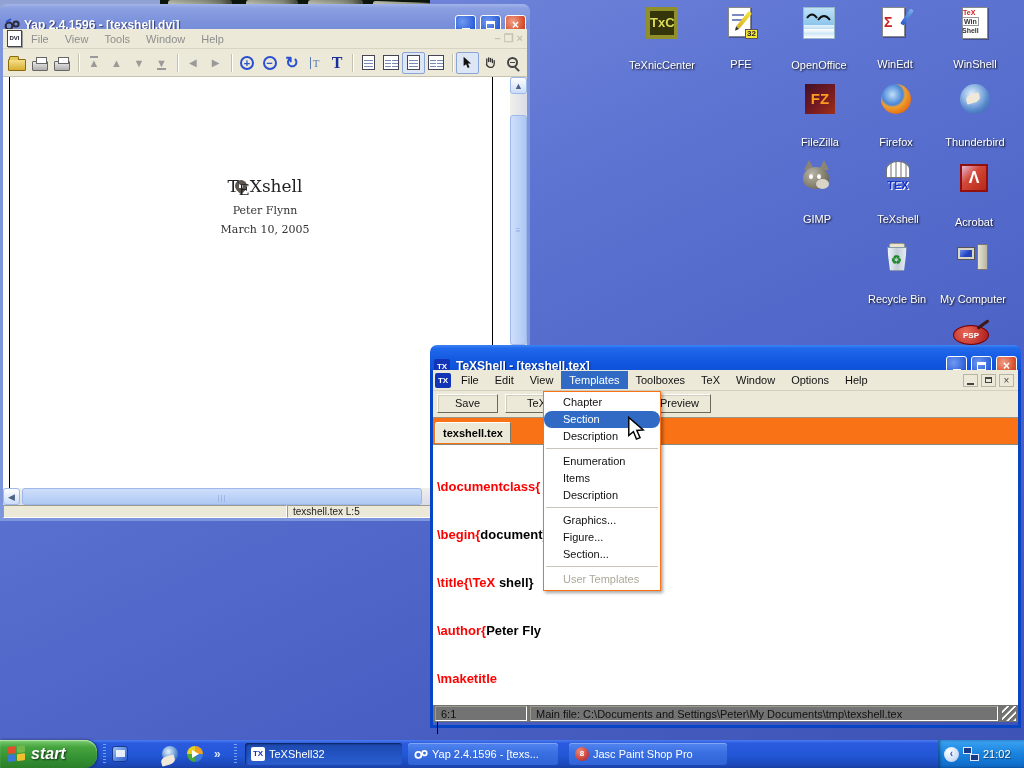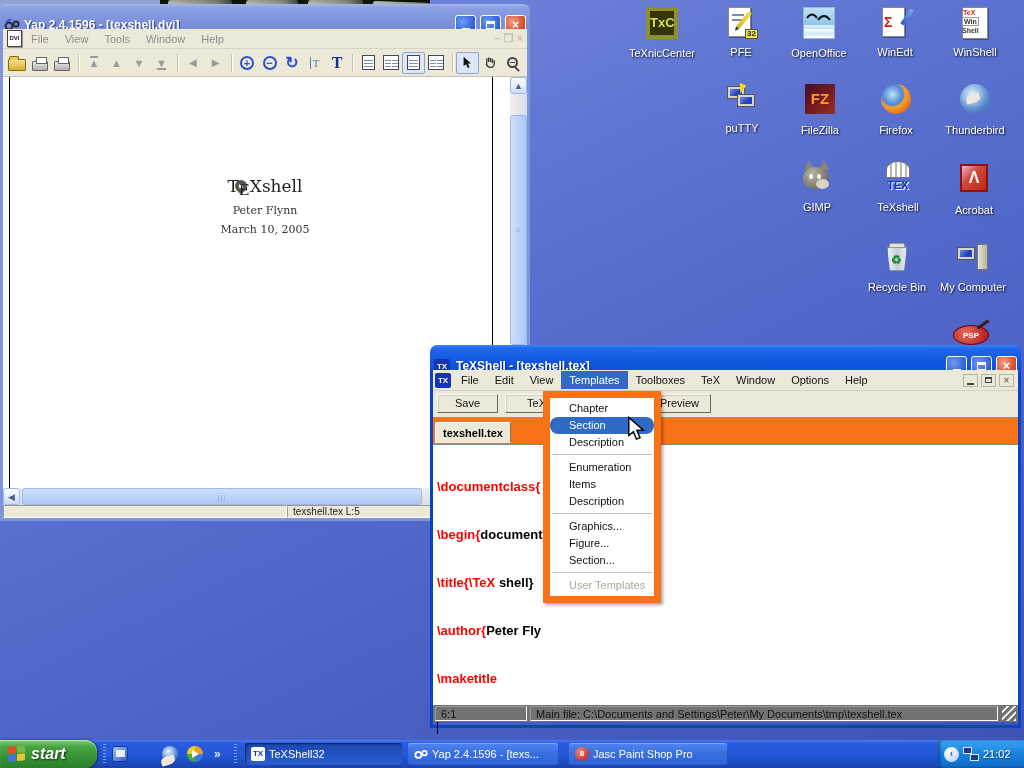--- a/index.html
+++ b/index.html
@@ -29,21 +29,21 @@
   .st2 { left:246px; top:0; width:52px; height:99px; }
   .st3 { left:308px; top:0; width:55px; height:90px; }
   .st4 { left:371px; top:2px; width:60px; height:112px; transform:rotate(2deg);
     background:linear-gradient(100deg,#dde0d0 0%,#b8bea9 50%,#8a9078 100%); }
   .stlie { left:121px; top:56px; width:48px; height:15px; border-radius:5px;
     background:linear-gradient(180deg,#c2c6b4,#80866f); }
 
   
   .dicon { width:90px; text-align:center; cursor:default; }
   .dicon .ig { width:34px; height:34px; margin:0 auto; position:relative; }
-  .dicon .lbl { display:inline-block; color:#fff; font-size:11px; margin-top:6px;
+  .dicon .lbl { display:inline-block; color:#fff; font-size:11px; margin-top:18px;
     white-space:nowrap; text-shadow:1px 1px 2px rgba(0,0,0,.9); }
   .ig-txc { width:32px; height:32px; margin:1px auto; background:#34350a; border:4px solid #8f902c;
     color:#ddde54; font-weight:bold; font-size:13px; line-height:24px; }
   .page { position:absolute; left:4px; top:1px; width:23px; height:30px; background:#fff; border:1px solid #888;
     box-shadow:1px 1px 0 rgba(0,0,0,.3); }
   .scrib { position:absolute; left:3px; height:2px; background:#7a8ac0; }
   .pencil { position:absolute; width:4px; height:20px; background:linear-gradient(#f4e23c,#d8b428); transform:rotate(40deg); border-radius:1px; }
   .pencil:after { content:""; position:absolute; left:0; bottom:-4px; border-left:2px solid transparent; border-right:2px solid transparent; border-top:4px solid #333; }
   .badge32 { position:absolute; right:0px; bottom:1px; width:13px; height:10px; background:#f7e63a; border:1px solid #555;
     font-size:8px; line-height:8px; font-weight:bold; color:#222; }
@@ -174,21 +174,21 @@
   .c-cmd { color:#f00; }
   .c-txt { color:#000; }
   .caretline { position:relative; height:16px; }
   .caret { position:absolute; left:0; top:1px; width:1px; height:14px; background:#000; }
   #xwin .statusbar { left:3px; top:360px; width:585px; height:17px; background:#737373; display:flex; gap:3px; padding:1px 2px; font-size:11px; color:#111; }
   #xwin .spanel { height:15px; line-height:14px; }
   .gripbox { margin-left:auto; width:14px; height:15px;
     background:repeating-linear-gradient(135deg,transparent 0 3px,#b8b4a4 3px 4px,#fff 4px 5px); }
 
   
-  #dropdown { left:543px; top:391px; width:118px; z-index:5; background:#fff; border:7px solid #f97316;
+  #dropdown { left:543px; top:391px; width:118px; z-index:5; background:#fff; border:1px solid #f97316;
     box-shadow:2px 2px 3px rgba(0,0,0,.35); padding:2px 0; }
   #dropdown .di { height:17px; line-height:17px; font-size:11px; color:#111; padding-left:19px; }
   #dropdown .di.hl { background:#316ac5; color:#fff;border-radius:8px; }
   #dropdown .di.dis { color:#aca899; }
   #dropdown .dsep { height:1px; background:#c8c4b8; margin:3px 2px 4px 2px; }
   #cursor { left:627px; top:416px; z-index:6; }
 
   
   #taskbar { left:0; top:740px; width:1024px; height:28px; z-index:8;
     background:linear-gradient(180deg,#4b7cf0 0%,#2a5ade 12%,#2357d6 55%,#1c49bd 85%,#1941a5 100%); }
@@ -277,32 +277,20 @@
   <div class="dicon abs" style="left:930px;top:6px">
     <div class="ig ig-ws">
       <div class="page" style="width:26px;height:32px"></div>
         <span class="t1">TeX</span>
         <span class="t2">Win</span>
         <span class="t3">Shell</span>
     </div>
     <span class="lbl">WinShell</span>
   </div>
 
-  <div class="dicon abs" style="left:697px;top:82px">
-    <div class="ig">
-      <div class="mon" style="left:2px;top:4px">
-          <div class="scr"></div>
-        </div>
-      <div class="mon" style="left:12px;top:12px">
-          <div class="scr"></div>
-        </div>
-      <div class="bolt" style="left:13px;top:2px"></div>
-    </div>
-    <span class="lbl">puTTY</span>
-  </div>
   <div class="dicon abs" style="left:775px;top:82px">
     <div class="ig">
         <div class="ig-fz">FZ</div>
       </div>
     <span class="lbl">FileZilla</span>
   </div>
   <div class="dicon abs" style="left:851px;top:82px">
     <div class="ig">
         <div class="ig-ff"></div>
       </div>

